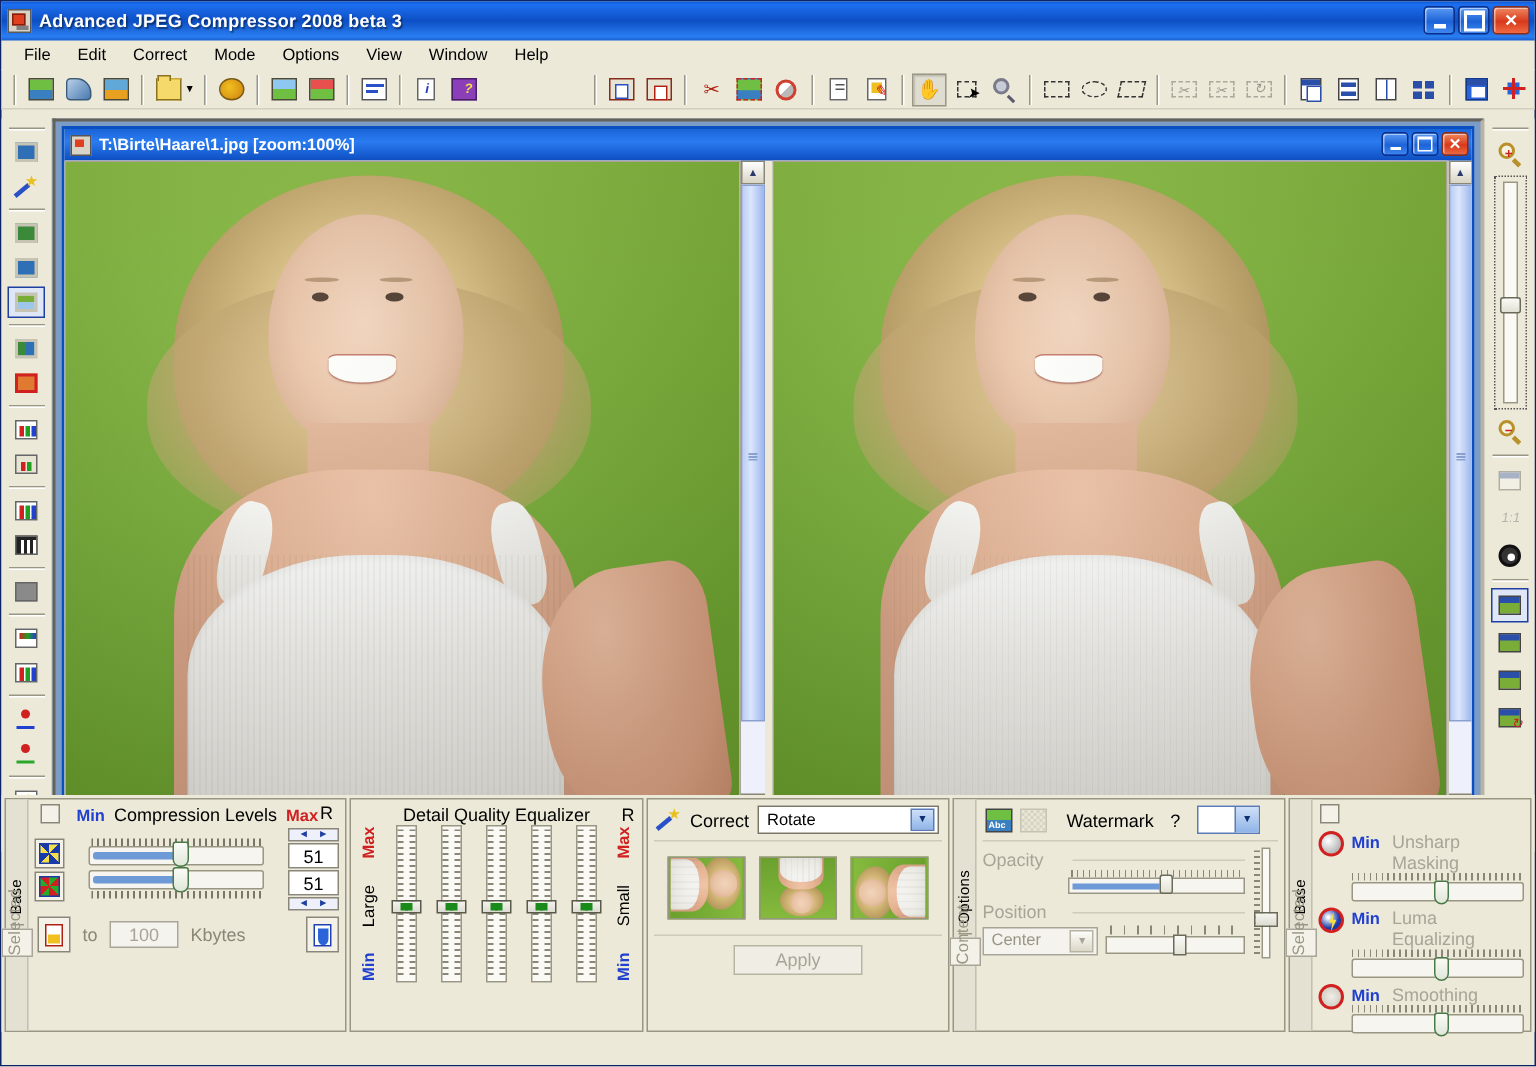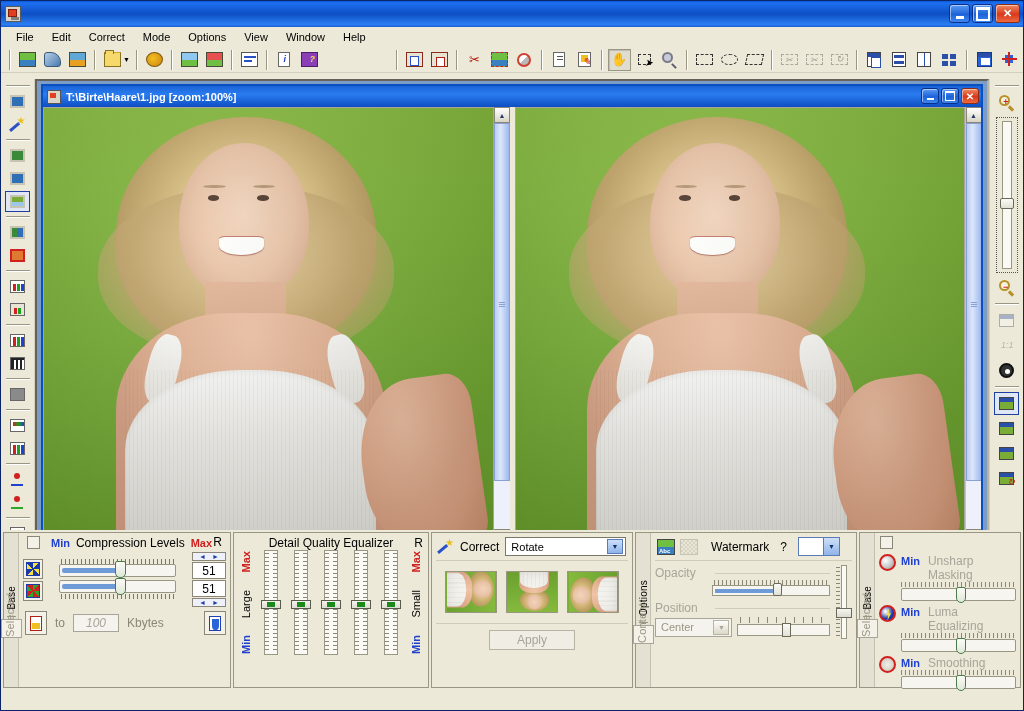--- a/index.html
+++ b/index.html
@@ -338,21 +338,21 @@
     height:19px; border:1px solid #a8a498; background:#f4f3ee;
     display:flex;align-items:center; padding:0 2px 0 5px; color:#9a9684; font-size:11px;
   }
   .sel .arw {
     width:16px;height:15px;margin-left:auto;background:linear-gradient(180deg,#fdfdfa,#dcd8c8);
     border:1px solid #b8b4a4; display:flex;align-items:center;justify-content:center;font-size:7px;color:#a8a498;
   }
   .sel.on { color:#000; background:#fff; border-color:#7a7668; }
   .sel.on .arw { background:linear-gradient(180deg,#cfe0f8,#8fb4e8); border-color:#5a7ab8; color:#103070; }
   .txtbox { height:18px; width:46px; border:1px solid #a8a498; background:#f4f3ee; color:#a8a498;
-    display:flex;align-items:center;justify-content:center; font-size:12px;font-style:italic;}
+    display:flex;align-items:center;justify-content:center; font-size:12px;}
   .icon-btn2 { width:22px;height:24px;border:1px solid #8a8678;background:#f4f2e8;
     display:flex;align-items:center;justify-content:center;cursor:pointer; }
   .doc-ic{width:12px;height:15px;background:#fff;border:1px solid #b02010;position:relative;}
   .doc-ic::after{content:"";position:absolute;left:1px;bottom:1px;right:1px;height:6px;background:#f0c020;}
   .blue-ic{width:12px;height:15px;background:#fff;border:1px solid #2040b0;position:relative;}
   .blue-ic::after{content:"";position:absolute;left:2px;top:2px;width:7px;height:11px;background:#2a64d8;border-radius:0 0 40% 40%;}
 
   
   .eq-head{ text-align:center; font-size:12px; }
   .eq-wrap{ display:flex; height:105px; align-items:stretch; }
@@ -442,20 +442,21 @@
   .led.g{background:radial-gradient(circle at 35% 30%,#bff5a0,#2aa82a 60%,#137713);}
   .led.d{background:radial-gradient(circle at 35% 30%,#f2f2f2,#b4b4b4 60%,#8a8a8a);}
 </style>
 </head>
 <body>
 
 <div class="app">
 
   <div class="titlebar">
     <div class="title-icon"></div>
+    <div class="title-text">Advanced JPEG Compressor 2008 beta 3</div>
     <div class="wbtns">
       <div class="wbtn min">
           <span class="g"></span>
         </div>
       <div class="wbtn max">
           <span class="g"></span>
         </div>
       <div class="wbtn close">
           <span class="g">✕</span>
         </div>

